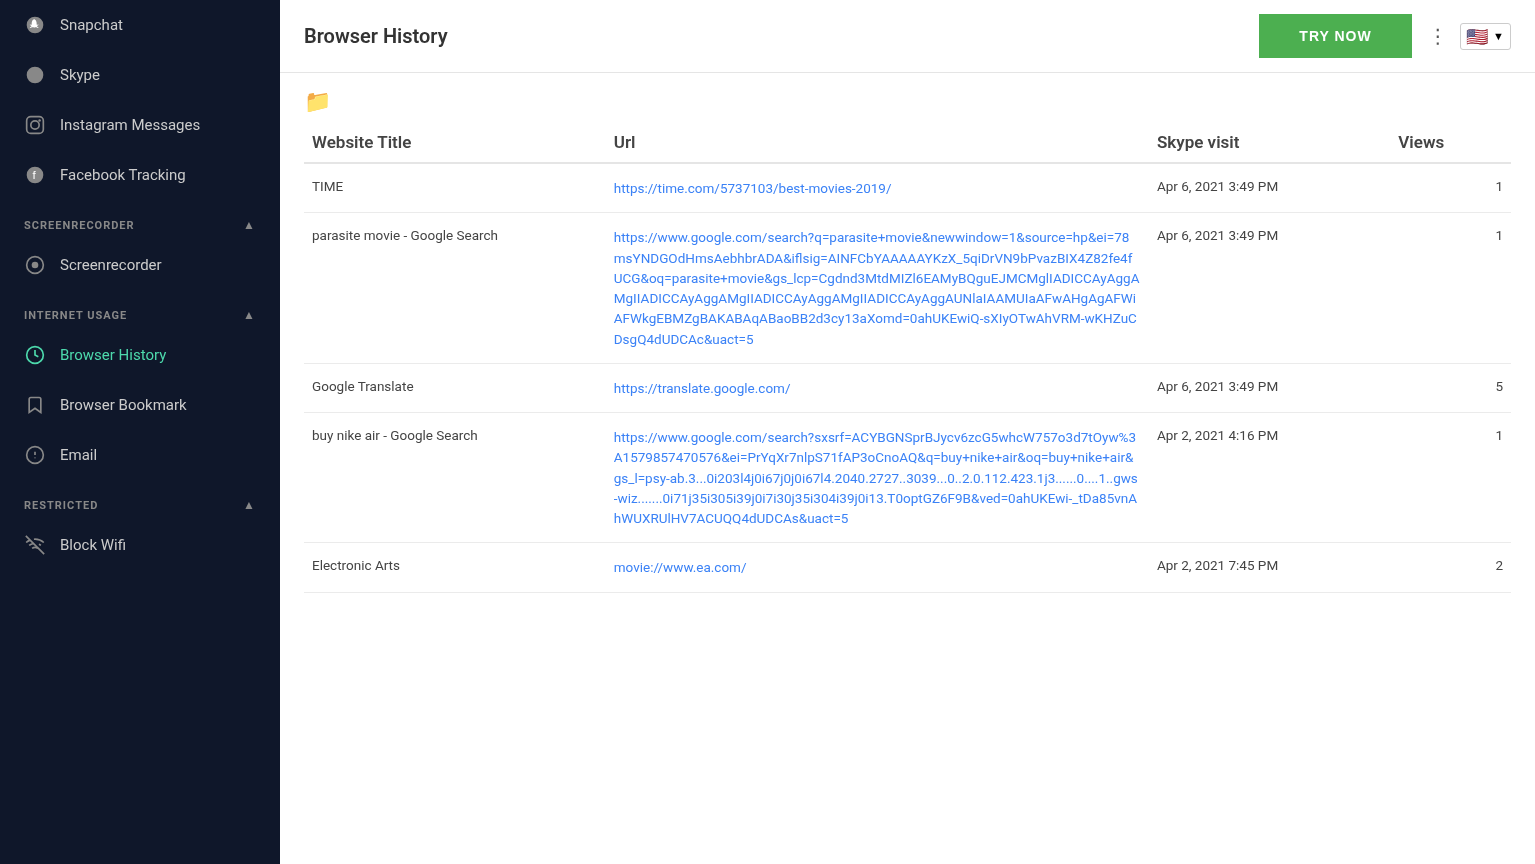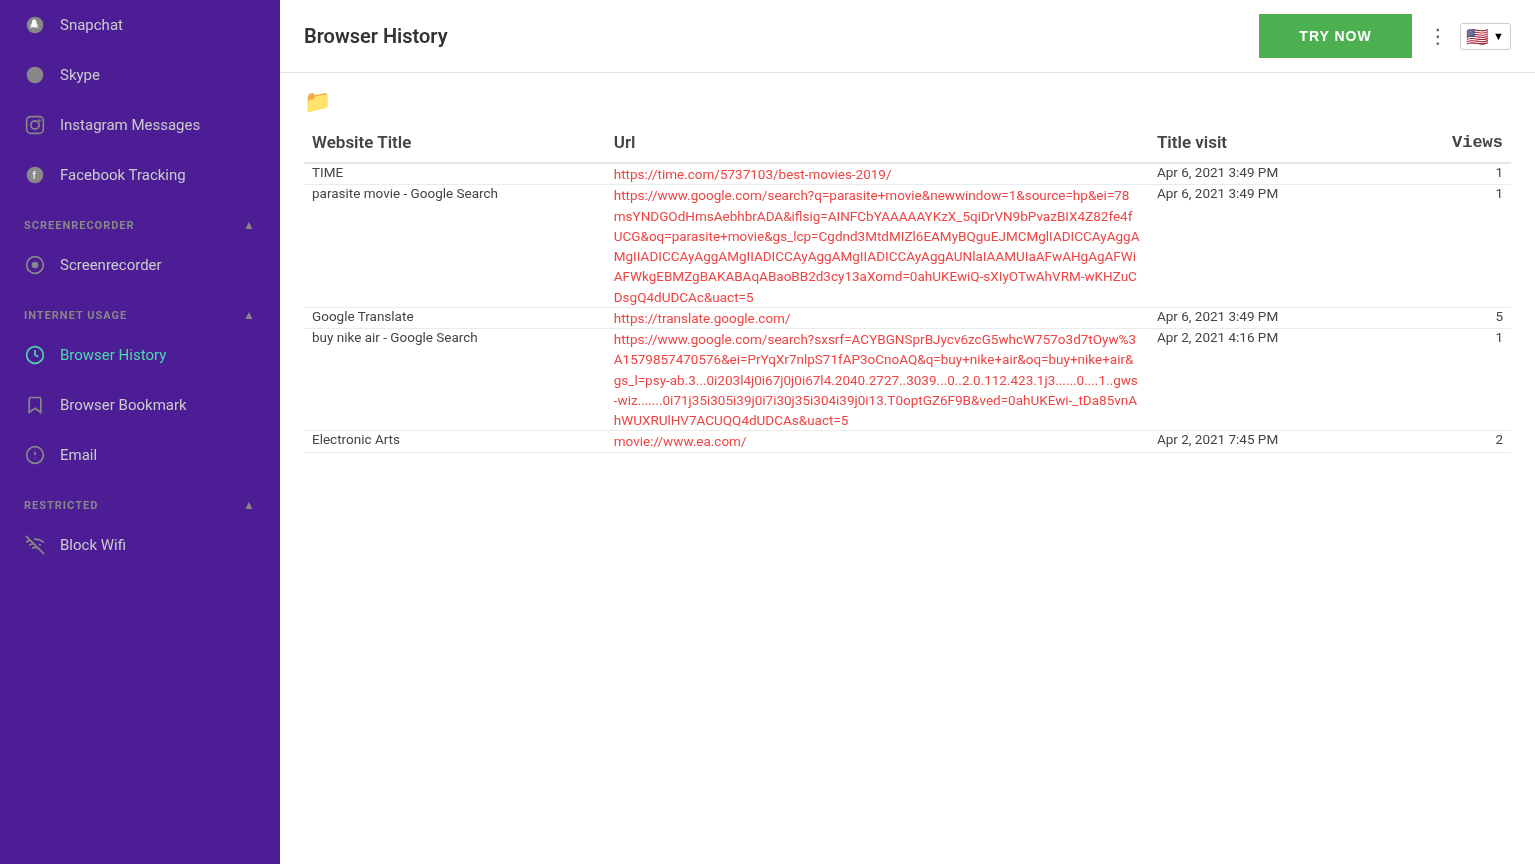--- a/index.html
+++ b/index.html
@@ -2,21 +2,21 @@
 <html><head>
   <meta charset="utf-8">
   <style>
     * { margin: 0; padding: 0; box-sizing: border-box; }
     body { font-family: -apple-system, BlinkMacSystemFont, 'Segoe UI', Roboto, sans-serif; display: flex; height: 864px; overflow: hidden; background: #fff; }
 
     
     .sidebar {
       width: 280px;
       min-width: 280px;
-      background: #4c1d95;
+      background: #0f172a;
       color: #ccc;
       display: flex;
       flex-direction: column;
       overflow-y: auto;
       height: 100%;
     }
     .sidebar-item {
       display: flex;
       align-items: center;
       gap: 14px;
@@ -108,32 +108,32 @@
       border-collapse: collapse;
     }
     thead th {
       text-align: left;
       font-size: 17px;
       font-weight: 600;
       color: #444;
       padding: 10px 8px;
       border-bottom: 2px solid #e5e5e5;
     }
-    thead th:last-child { text-align: right; font-family: Liberation Mono, monospace; }
+    thead th:last-child { text-align: left; }
     tbody tr {
       border-bottom: 1px solid #ebebeb;
     }
     tbody td {
-      padding: 0 8px;
+      padding: 14px 8px;
       font-size: 13.5px;
       color: #444;
       vertical-align: top;
     }
     tbody td:last-child { text-align: right; }
-    .url-link { color: #ef4444; text-decoration: none; word-break: break-all; line-height: 1.5; }
+    .url-link { color: #3b82f6; text-decoration: none; word-break: break-all; line-height: 1.5; }
 
     
     ::-webkit-scrollbar { width: 6px; }
     ::-webkit-scrollbar-track { background: #f1f1f1; }
     ::-webkit-scrollbar-thumb { background: #bbb; border-radius: 3px; }
   </style>
 </head>
 <body>
 
 <nav class="sidebar">
@@ -265,21 +265,21 @@
   <div class="table-area">
     <div class="calendar-icon-row">
       <span style="font-size:22px; color:#555; cursor:pointer;">📁</span>
     </div>
     <div class="table-wrap">
       <table>
         <thead>
           <tr>
             <th style="width:25%;">Website Title</th>
             <th style="width:45%;">Url</th>
-            <th style="width:20%;">Title visit</th>
+            <th style="width:20%;">Skype visit</th>
             <th style="width:10%;">Views</th>
           </tr>
         </thead>
         <tbody id="table-body">
         <tr>
     <td>TIME</td>
     <td><a class="url-link" href="#">https://time.com/5737103/best-movies-2019/</a></td>
     <td>Apr 6, 2021 3:49 PM</td>
     <td>1</td>
   </tr>

